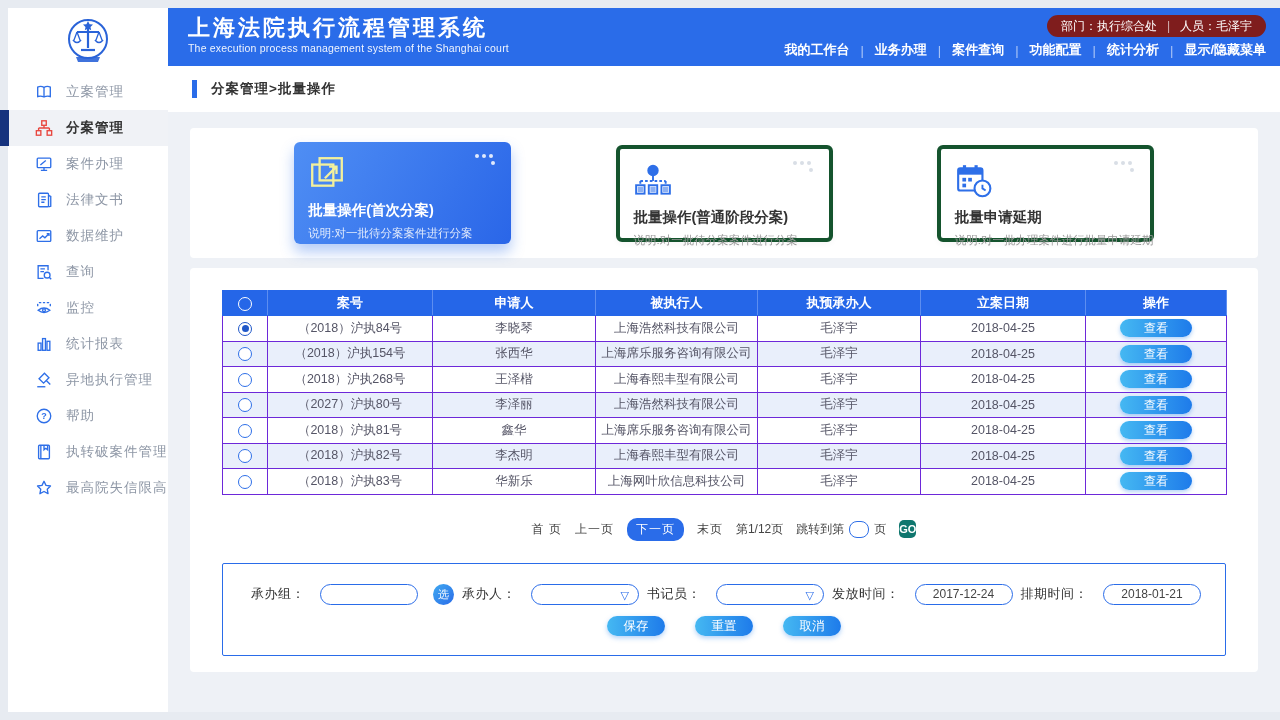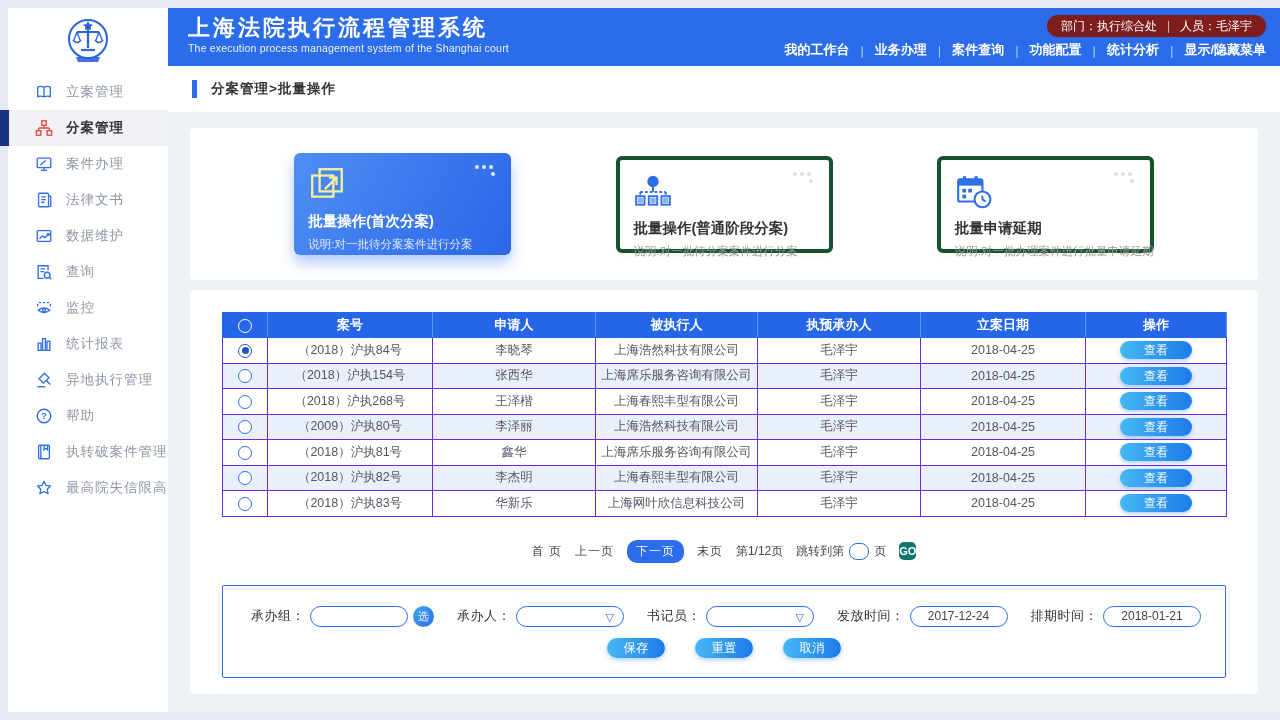--- a/index.html
+++ b/index.html
@@ -30,21 +30,21 @@
   #top-nav { position:absolute; right:14px; bottom:7px; display:flex; align-items:center; gap:11px;
     color:#fff; font-size:13px; font-weight:bold; }
   #top-nav .sep { opacity:.6; font-weight:normal; }
   #top-nav .nav-item { cursor:pointer; white-space:nowrap; }
   
   #main { position:absolute; left:168px; top:66px; width:1112px; height:646px; background:#eef1f6; }
   #crumb-bar { height:46px; background:#fff; display:flex; align-items:center; padding-left:24px; }
   #crumb-marker { width:5px; height:18px; background:#2a6ce9; margin-right:14px; }
   #crumb-text { font-size:13.5px; color:#333; font-weight:bold; letter-spacing:1px; }
   
-  #cards-panel { margin:16px 22px 0; height:152px; background:#fff; border-radius:4px;
+  #cards-panel { margin:16px 22px 0; height:130px; background:#fff; border-radius:4px;
     display:flex; align-items:center; justify-content:space-evenly; }
   .card { position:relative; width:217px; height:97px; border-radius:6px; background:#fff;
     border:4px solid #14532d; box-shadow:0 2px 6px rgba(0,0,0,.04); padding:10px 14px; cursor:pointer; }
   .card.primary { height:102px; border:none; background:linear-gradient(120deg,#4f8ef4,#2a66e8);
     box-shadow:0 8px 14px rgba(42,108,233,.35); }
   .card .c-icon { height:40px; display:flex; align-items:flex-end; }
   .card .c-title { font-size:14.5px; font-weight:bold; color:#333; margin-top:9px; white-space:nowrap; }
   .card .c-desc { font-size:11.5px; color:#999; margin-top:6px; white-space:nowrap; }
   .card.primary .c-title { color:#fff; }
   .card.primary .c-desc { color:rgba(255,255,255,.85); }
@@ -74,21 +74,21 @@
   #pager { margin-top:23px; display:flex; align-items:center; justify-content:center; gap:13px;
     font-size:12px; color:#444; }
   #pager .pg { cursor:pointer; letter-spacing:1px; }
   #pager .pg.active { background:#2a6ce9; color:#fff; border-radius:10px; padding:3px 9px; }
   #jump-input { width:20px; height:17px; border:1px solid #2e6fe8; border-radius:8px; background:#fff; display:inline-block; }
   #go-btn { background:#0f766e; color:#fff; font-size:11px; font-weight:bold; padding:3px 0;
     border-radius:5px; cursor:pointer; }
   
   #assign-form { margin-top:22px; height:93px; border:1px solid #2a6ce9; border-radius:2px; background:#fff; }
   #form-row { display:flex; align-items:center; justify-content:space-between; padding:20px 24px 0 28px; }
-  .f-group { display:flex; align-items:center; gap:5px; }
+  .f-group { display:flex; align-items:center; gap:15px; }
   .f-label { font-size:13px; color:#333; letter-spacing:.5px; white-space:nowrap; }
   .pill-input { width:98px; height:21px; border:1px solid #2a6ce9; border-radius:11px; background:#fff;
     font-size:12px; color:#444; text-align:center; line-height:19px; position:relative; }
   .pill-input.sel { width:108px; }
   .pill-input .dd { position:absolute; right:9px; top:1px; color:#2a6ce9; font-size:11px; }
   .pick-btn { width:21px; height:21px; border-radius:50%; background:linear-gradient(135deg,#3fa9f0,#2a6ce9);
     color:#fff; font-size:11px; display:flex; align-items:center; justify-content:center; cursor:pointer; }
   #form-btns { display:flex; justify-content:center; gap:30px; margin-top:11px; }
   .form-btn { width:58px; height:20px; line-height:20px; text-align:center; color:#fff; font-size:12.5px;
     border-radius:10px; background:linear-gradient(90deg,#45b8f2,#1e7bea); cursor:pointer;
@@ -391,21 +391,21 @@
         <td><span class="radio"></span></td>
         <td>（2018）沪执268号</td>
         <td>王泽楷</td>
         <td>上海春熙丰型有限公司</td>
         <td>毛泽宇</td>
         <td>2018-04-25</td>
         <td><span class="view-btn">查看</span></td>
       </tr>
       <tr class="even">
         <td><span class="radio"></span></td>
-        <td>（2009）沪执80号</td>
+        <td>（2027）沪执80号</td>
         <td>李泽丽</td>
         <td>上海浩然科技有限公司</td>
         <td>毛泽宇</td>
         <td>2018-04-25</td>
         <td><span class="view-btn">查看</span></td>
       </tr>
       <tr>
         <td><span class="radio"></span></td>
         <td>（2018）沪执81号</td>
         <td>鑫华</td>

